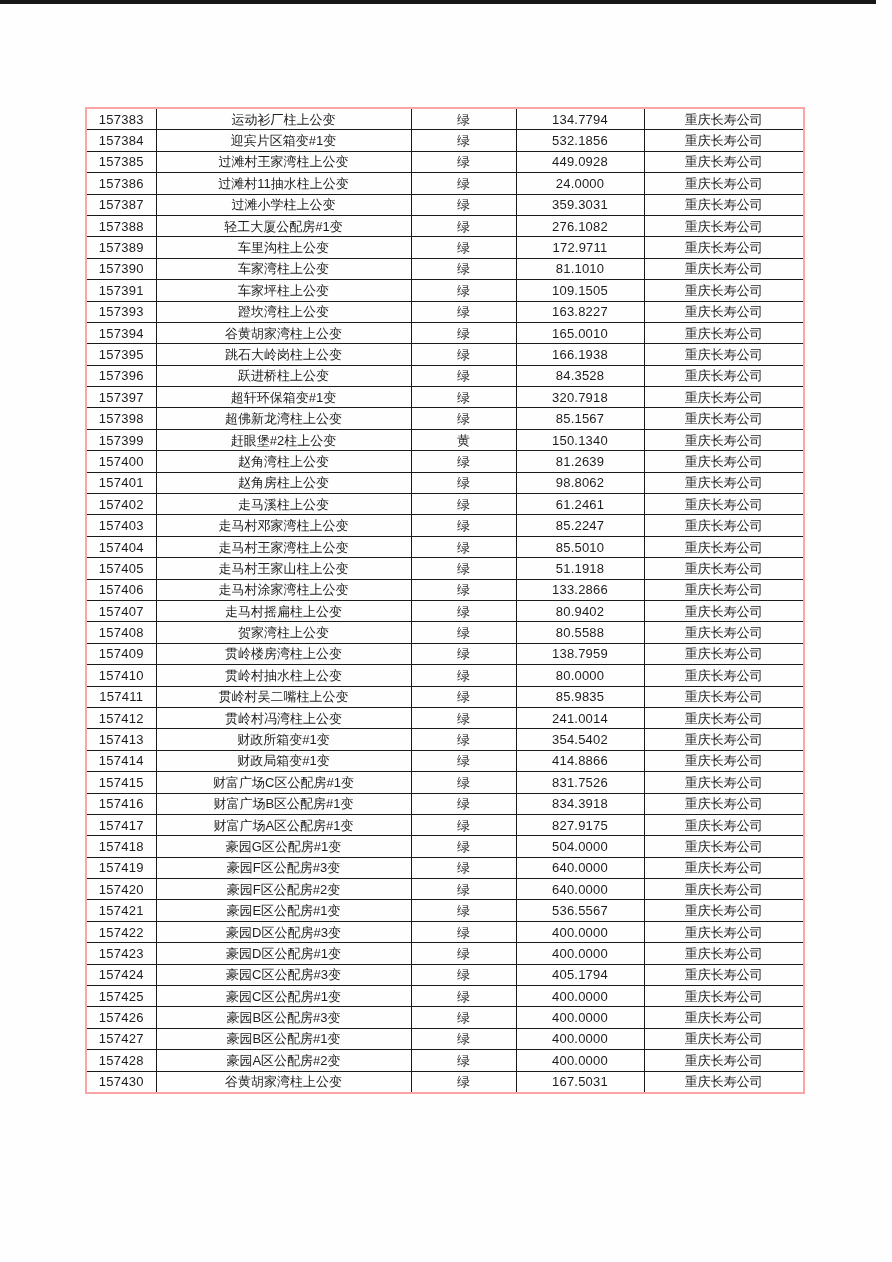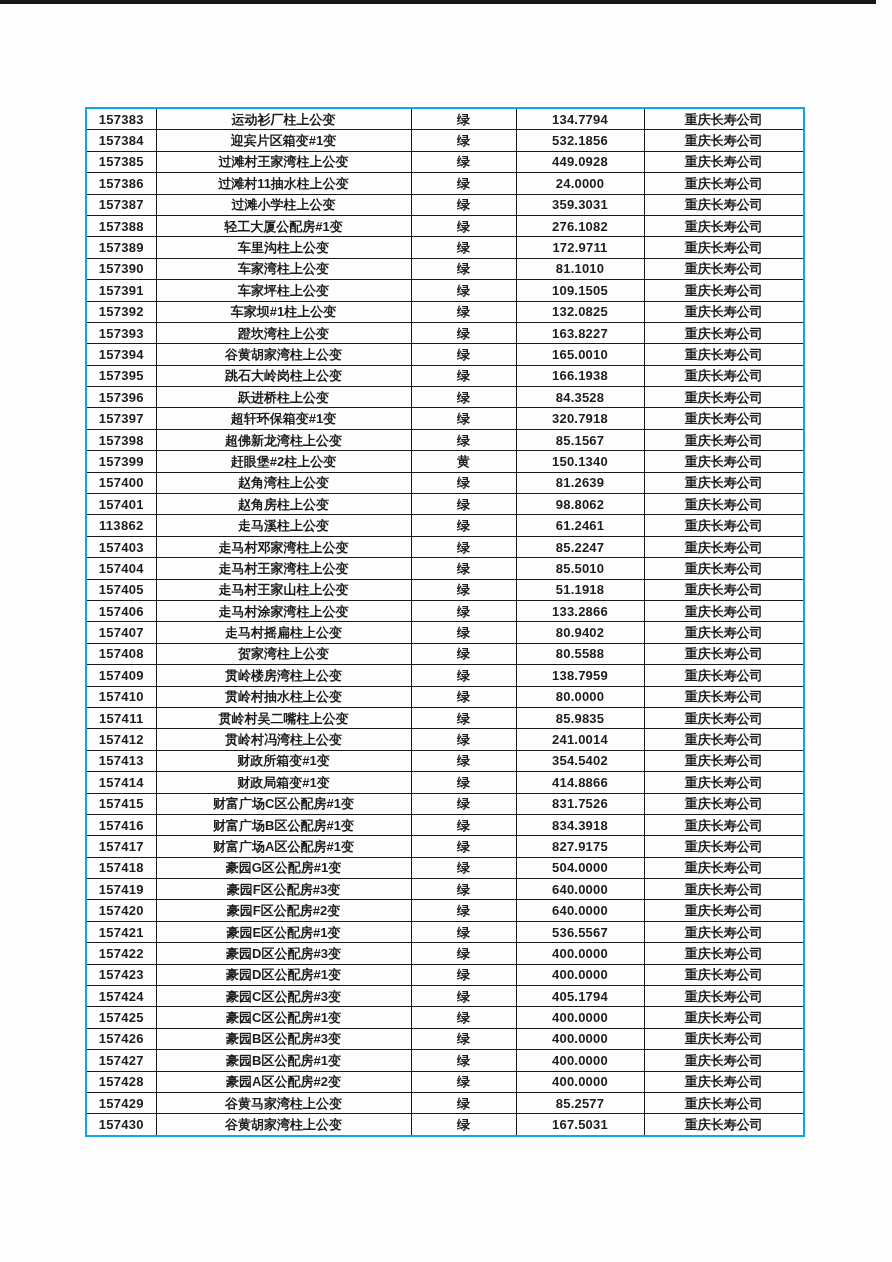--- a/index.html
+++ b/index.html
@@ -25,22 +25,21 @@
   }
   .table-wrap {
     position: absolute;
     left: 85px;
     top: 107px;
   }
   table.grid {
     border-collapse: collapse;
     table-layout: fixed;
     width: 718px;
-    border: 2px solid #0ea5e9;
-    font-weight: bold;
+    border: 2px solid #fca5a5;
   }
   table.grid td {
     border: 1px solid #1a1a1a;
     height: 20.4px;
     padding: 0 2px;
     text-align: center;
     vertical-align: middle;
     font-size: 13px;
     line-height: 1;
     white-space: nowrap;
@@ -124,27 +123,20 @@
           <td class="col-company">重庆长寿公司</td>
         </tr>
         <tr>
           <td class="col-id">157391</td>
           <td class="col-name">车家坪柱上公变</td>
           <td class="col-status">绿</td>
           <td class="col-value">109.1505</td>
           <td class="col-company">重庆长寿公司</td>
         </tr>
         <tr>
-          <td class="col-id">157392</td>
-          <td class="col-name">车家坝#1柱上公变</td>
-          <td class="col-status">绿</td>
-          <td class="col-value">132.0825</td>
-          <td class="col-company">重庆长寿公司</td>
-        </tr>
-        <tr>
           <td class="col-id">157393</td>
           <td class="col-name">蹬坎湾柱上公变</td>
           <td class="col-status">绿</td>
           <td class="col-value">163.8227</td>
           <td class="col-company">重庆长寿公司</td>
         </tr>
         <tr>
           <td class="col-id">157394</td>
           <td class="col-name">谷黄胡家湾柱上公变</td>
           <td class="col-status">绿</td>
@@ -194,21 +186,21 @@
           <td class="col-company">重庆长寿公司</td>
         </tr>
         <tr>
           <td class="col-id">157401</td>
           <td class="col-name">赵角房柱上公变</td>
           <td class="col-status">绿</td>
           <td class="col-value">98.8062</td>
           <td class="col-company">重庆长寿公司</td>
         </tr>
         <tr>
-          <td class="col-id">113862</td>
+          <td class="col-id">157402</td>
           <td class="col-name">走马溪柱上公变</td>
           <td class="col-status">绿</td>
           <td class="col-value">61.2461</td>
           <td class="col-company">重庆长寿公司</td>
         </tr>
         <tr>
           <td class="col-id">157403</td>
           <td class="col-name">走马村邓家湾柱上公变</td>
           <td class="col-status">绿</td>
           <td class="col-value">85.2247</td>
@@ -380,27 +372,20 @@
           <td class="col-name">豪园B区公配房#1变</td>
           <td class="col-status">绿</td>
           <td class="col-value">400.0000</td>
           <td class="col-company">重庆长寿公司</td>
         </tr>
         <tr>
           <td class="col-id">157428</td>
           <td class="col-name">豪园A区公配房#2变</td>
           <td class="col-status">绿</td>
           <td class="col-value">400.0000</td>
-          <td class="col-company">重庆长寿公司</td>
-        </tr>
-        <tr>
-          <td class="col-id">157429</td>
-          <td class="col-name">谷黄马家湾柱上公变</td>
-          <td class="col-status">绿</td>
-          <td class="col-value">85.2577</td>
           <td class="col-company">重庆长寿公司</td>
         </tr>
         <tr>
           <td class="col-id">157430</td>
           <td class="col-name">谷黄胡家湾柱上公变</td>
           <td class="col-status">绿</td>
           <td class="col-value">167.5031</td>
           <td class="col-company">重庆长寿公司</td>
         </tr>
       </tbody>

